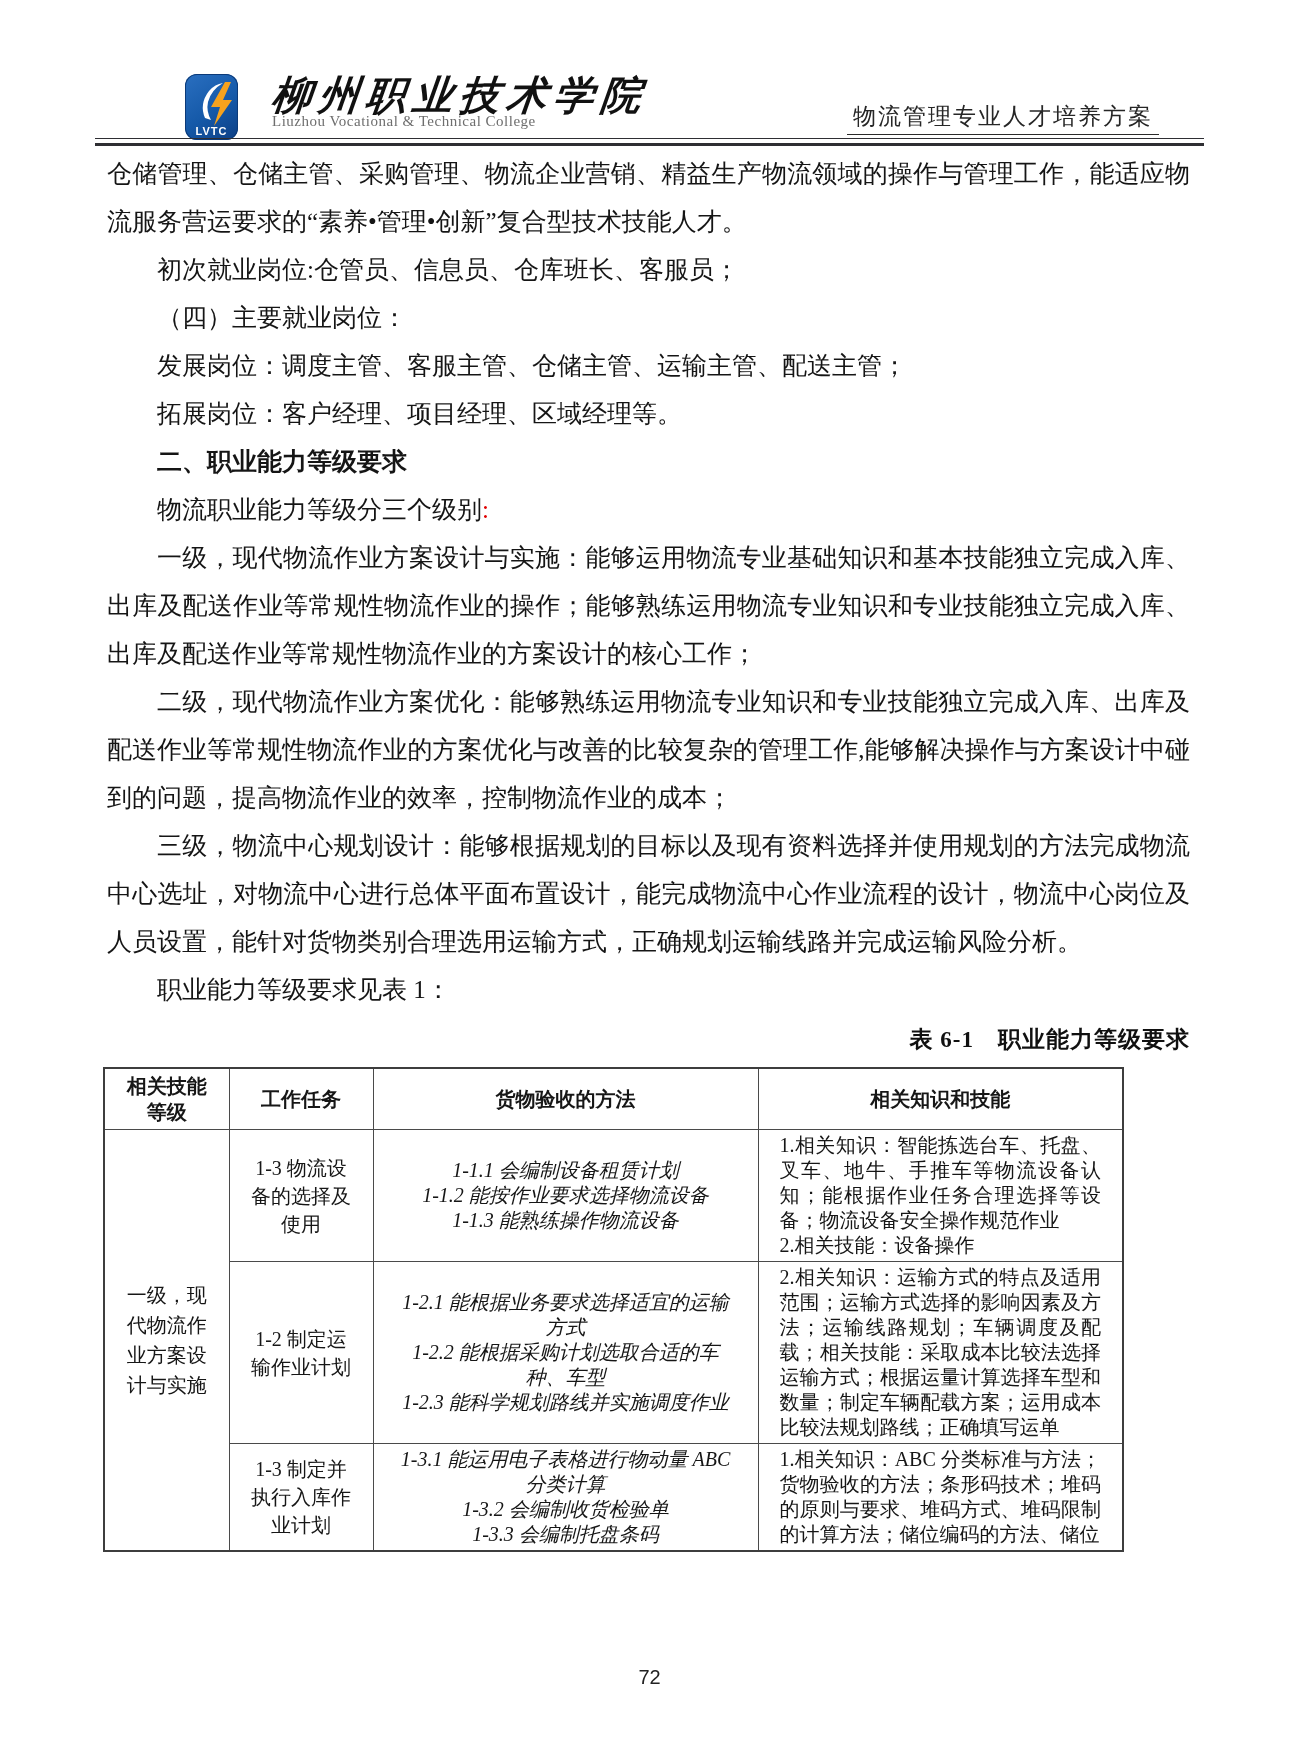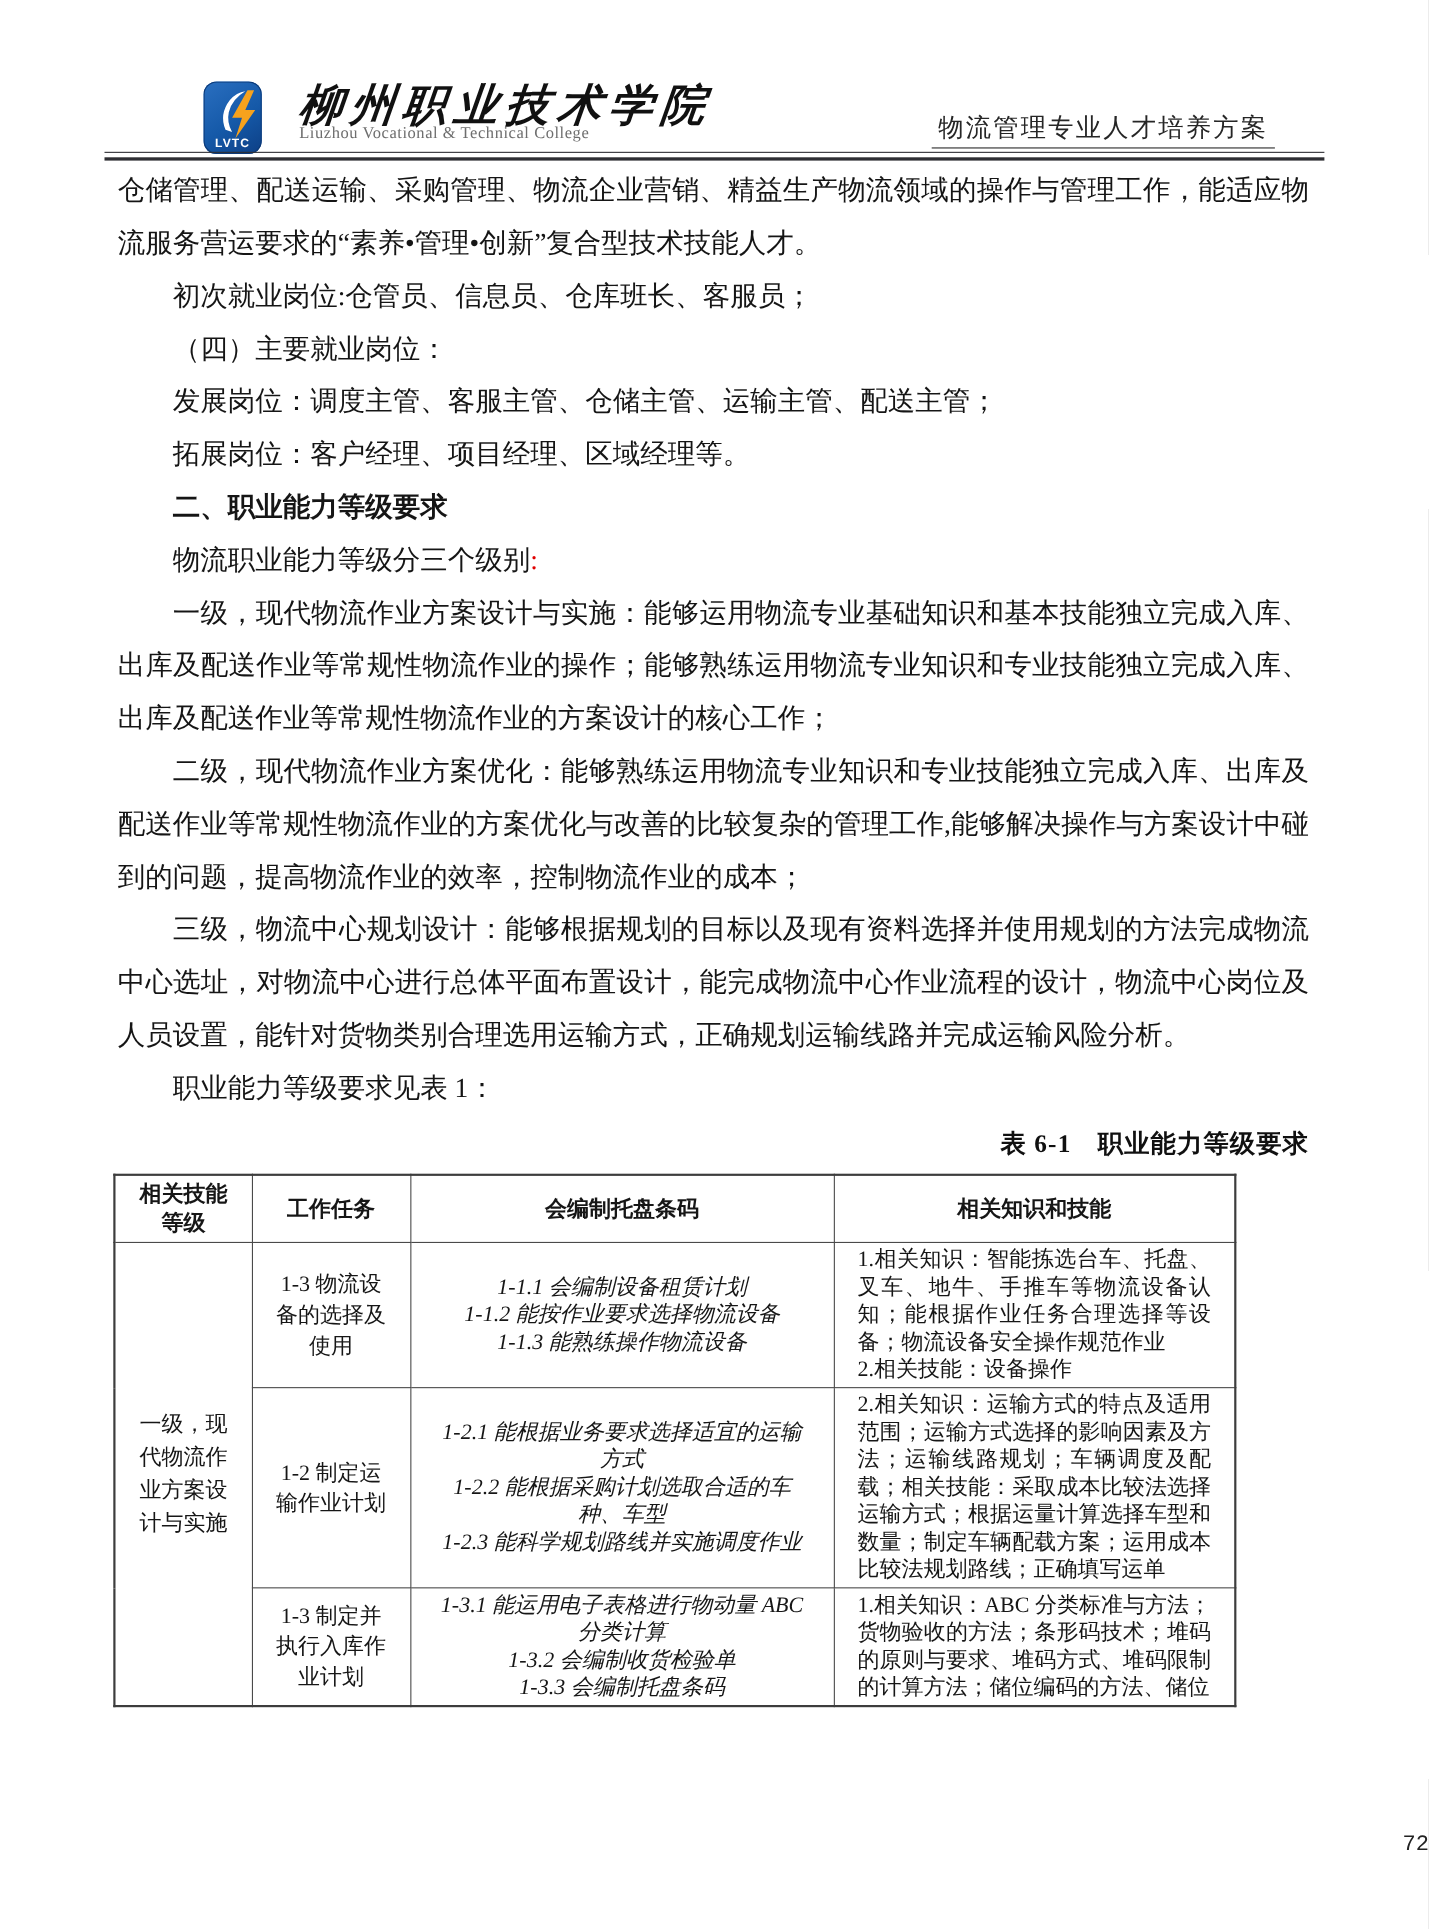--- a/index.html
+++ b/index.html
@@ -99,43 +99,43 @@
     line-height:26px;padding:4px 4px;
   }
   .preline{white-space:pre-line;}
   td.level-cell{text-align:center;line-height:30px;padding:4px 10px;}
   td.task-cell{text-align:center;line-height:28px;}
   td.req-cell{text-align:center;font-style:italic;}
   td.know-cell{text-align:justify;text-justify:inter-ideograph;vertical-align:top;}
   
   .page-num{
     position:absolute;left:0;right:0;top:1666px;
-    text-align:right;font-size:20px;color:#222;
-    font-family:Liberation Mono, monospace;
+    text-align:center;font-size:20px;color:#222;
+    font-family:Liberation Sans, sans-serif;
   }
 </style>
 </head>
 <body>
 
 <div class="page">
 
   <div class="logo-mark">
     <svg width="66" height="66" viewBox="0 0 66 66">
       <path d="M20 44 Q14 30 24 17 Q30 10 38 9 Q26 16 23 28 Q21 37 26 46 Z" fill="#ffffff"></path>
       <path d="M40 8 L26 33 h9 L29 52 L47 26 h-9 L46 8 Z" fill="var(--logo-orange)"></path>
     </svg>
     <div class="logo-abbr">LVTC</div>
   </div>
   <div class="college-cn">柳州职业技术学院</div>
   <div class="college-en">Liuzhou Vocational &amp; Technical College</div>
   <div class="doc-title">物流管理专业人才培养方案</div>
   <div class="header-rule"></div>
 
   <div class="doc-body">
-    <p class="para">仓储管理、配送运输、采购管理、物流企业营销、精益生产物流领域的操作与管理工作，能适应物流服务营运要求的“素养•管理•创新”复合型技术技能人才。</p>
+    <p class="para">仓储管理、仓储主管、采购管理、物流企业营销、精益生产物流领域的操作与管理工作，能适应物流服务营运要求的“素养•管理•创新”复合型技术技能人才。</p>
     <p class="para indent">初次就业岗位:仓管员、信息员、仓库班长、客服员；</p>
     <p class="para indent">（四）主要就业岗位：</p>
     <p class="para indent">发展岗位：调度主管、客服主管、仓储主管、运输主管、配送主管；</p>
     <p class="para indent">拓展岗位：客户经理、项目经理、区域经理等。</p>
     <p class="para indent bold">二、职业能力等级要求</p>
     <p class="para indent"><span>物流职业能力等级分三个级别</span><span class="red">:</span></p>
     <p class="para indent">一级，现代物流作业方案设计与实施：能够运用物流专业基础知识和基本技能独立完成入库、出库及配送作业等常规性物流作业的操作；能够熟练运用物流专业知识和专业技能独立完成入库、出库及配送作业等常规性物流作业的方案设计的核心工作；</p>
     <p class="para indent">二级，现代物流作业方案优化：能够熟练运用物流专业知识和专业技能独立完成入库、出库及配送作业等常规性物流作业的方案优化与改善的比较复杂的管理工作,能够解决操作与方案设计中碰到的问题，提高物流作业的效率，控制物流作业的成本；</p>
     <p class="para indent">三级，物流中心规划设计：能够根据规划的目标以及现有资料选择并使用规划的方法完成物流中心选址，对物流中心进行总体平面布置设计，能完成物流中心作业流程的设计，物流中心岗位及人员设置，能针对货物类别合理选用运输方式，正确规划运输线路并完成运输风险分析。</p>
     <p class="para indent">职业能力等级要求见表 1：</p>
@@ -147,21 +147,21 @@
         <col style="width:125px">
           <col style="width:144px">
           <col style="width:385px">
           <col style="width:365px">
       </colgroup>
       <tbody>
           <tr>
         <th class="preline">相关技能
 等级</th>
         <th>工作任务</th>
-        <th>会编制托盘条码</th>
+        <th>货物验收的方法</th>
         <th>相关知识和技能</th>
       </tr>
       <tr>
         <td class="level-cell preline" rowspan="3">一级，现
 代物流作
 业方案设
 计与实施</td>
         <td class="task-cell preline">1-3 物流设
 备的选择及
 使用</td>

